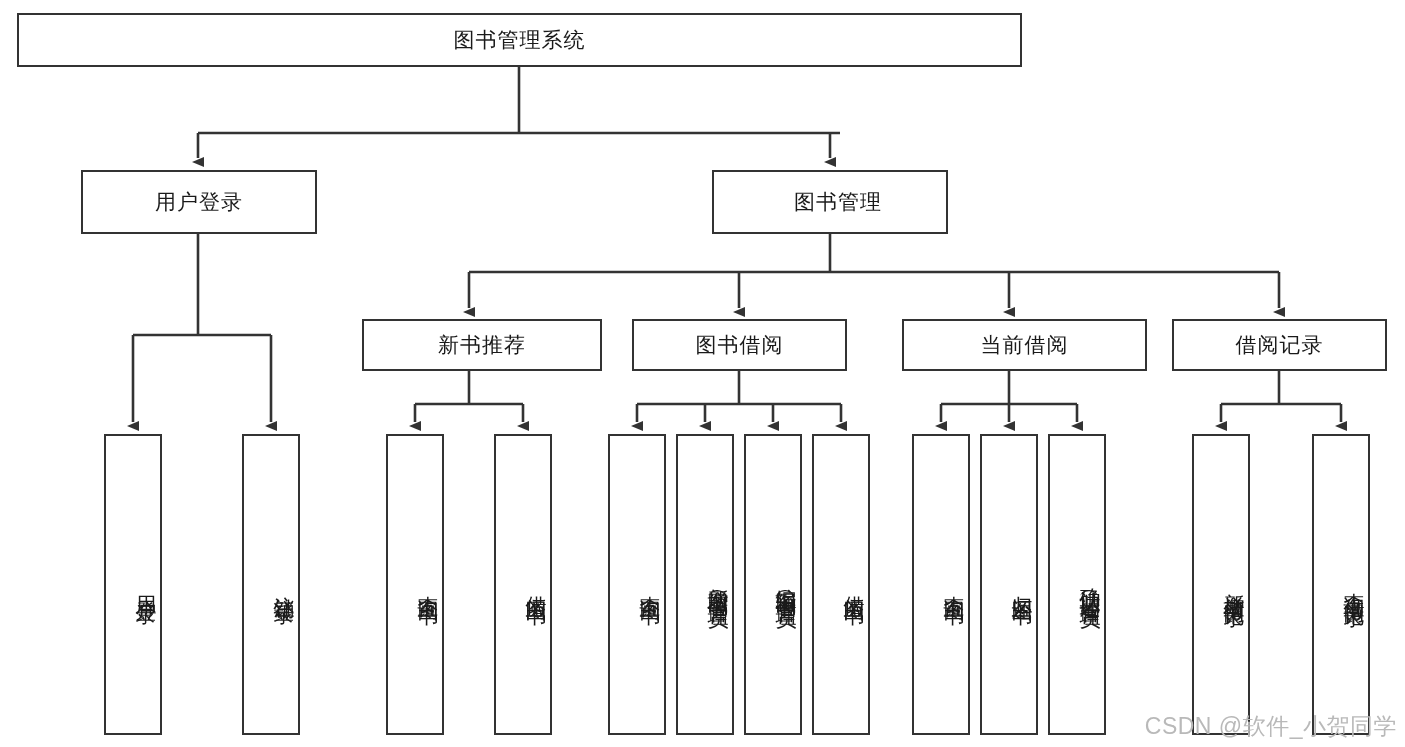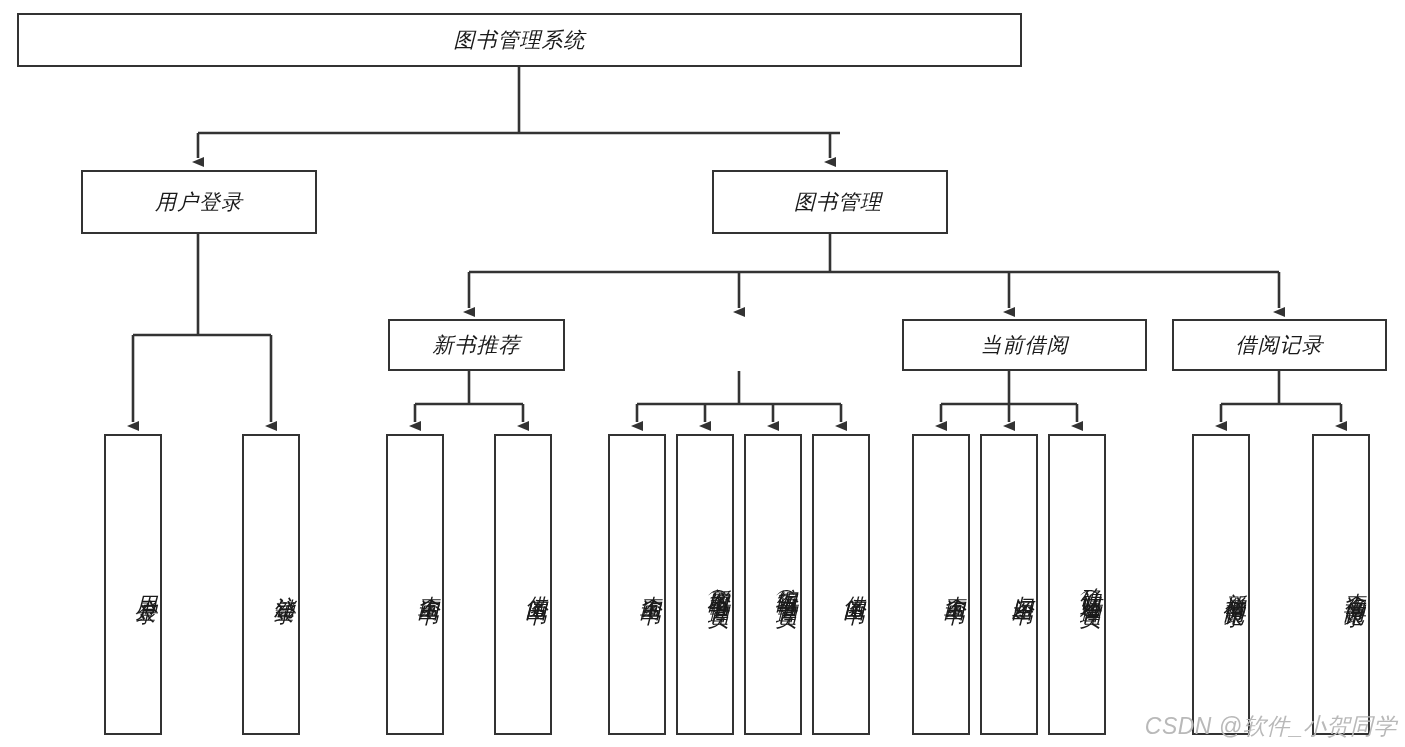--- a/index.html
+++ b/index.html
@@ -9,21 +9,20 @@
   }
   body {
     font-family: "Liberation Sans", "DejaVu Sans", sans-serif;
   }
   #canvas {
     position: relative;
     width: 1405px;
     height: 747px;
     background: #ffffff;
     overflow: hidden;
-    font-style: italic;
   }
   .node {
     position: absolute;
     box-sizing: border-box;
     border: 2px solid #333333;
     background: #ffffff;
     display: flex;
     align-items: center;
     justify-content: center;
     color: #1a1a1a;
@@ -129,22 +128,25 @@
     <span>图书管理系统</span>
   </div>
 
   <div class="node horiz" style="left:81px; top:170px; width:236px; height:64px;">
     <span>用户登录</span>
   </div>
   <div class="node horiz" style="left:712px; top:170px; width:236px; height:64px;padding-left:16px;">
     <span>图书管理</span>
   </div>
 
-  <div class="node horiz" style="left:362px; top:319px; width:177px; height:52px;margin-left:26px;">
+  <div class="node horiz" style="left:362px; top:319px; width:240px; height:52px;">
     <span>新书推荐</span>
+  </div>
+  <div class="node horiz" style="left:632px; top:319px; width:215px; height:52px;">
+    <span>图书借阅</span>
   </div>
   <div class="node horiz" style="left:902px; top:319px; width:245px; height:52px;">
     <span>当前借阅</span>
   </div>
   <div class="node horiz" style="left:1172px; top:319px; width:215px; height:52px;text-align:center;">
     <span>借阅记录</span>
   </div>
 
   <div class="node vert" style="left:104px; top:434px; width:58px; height:301px;">
     <span class="vlabel">用户登录</span>

